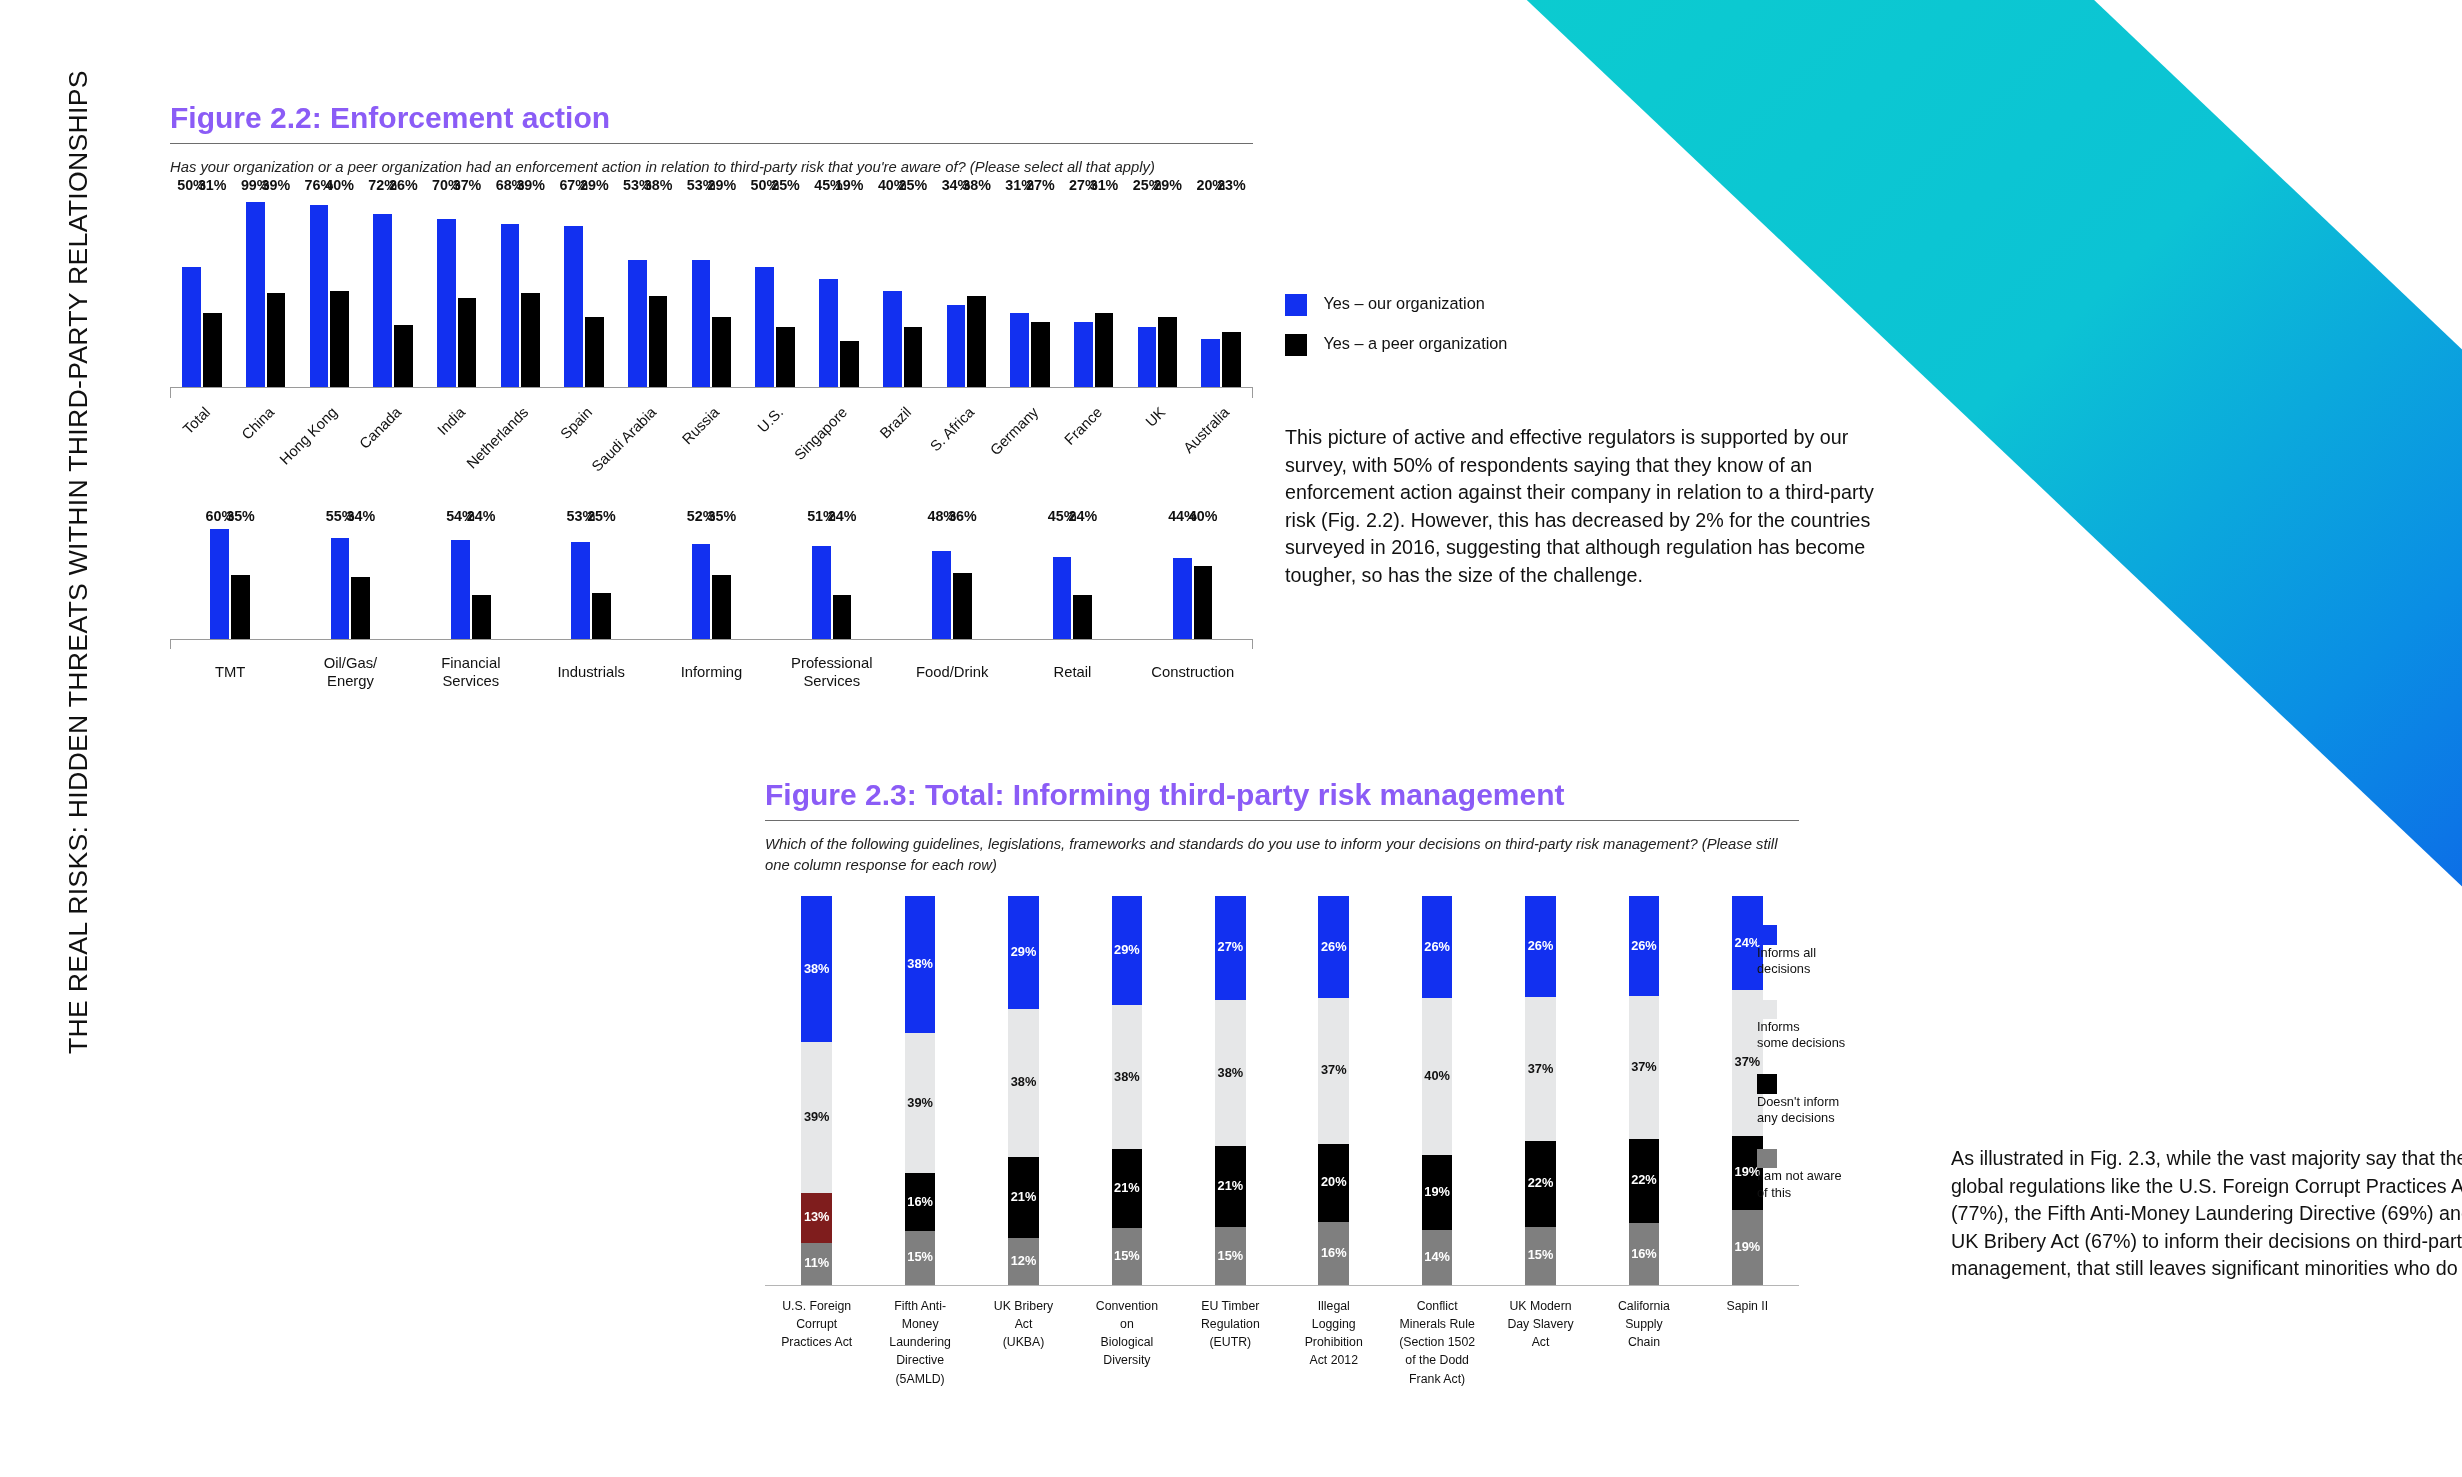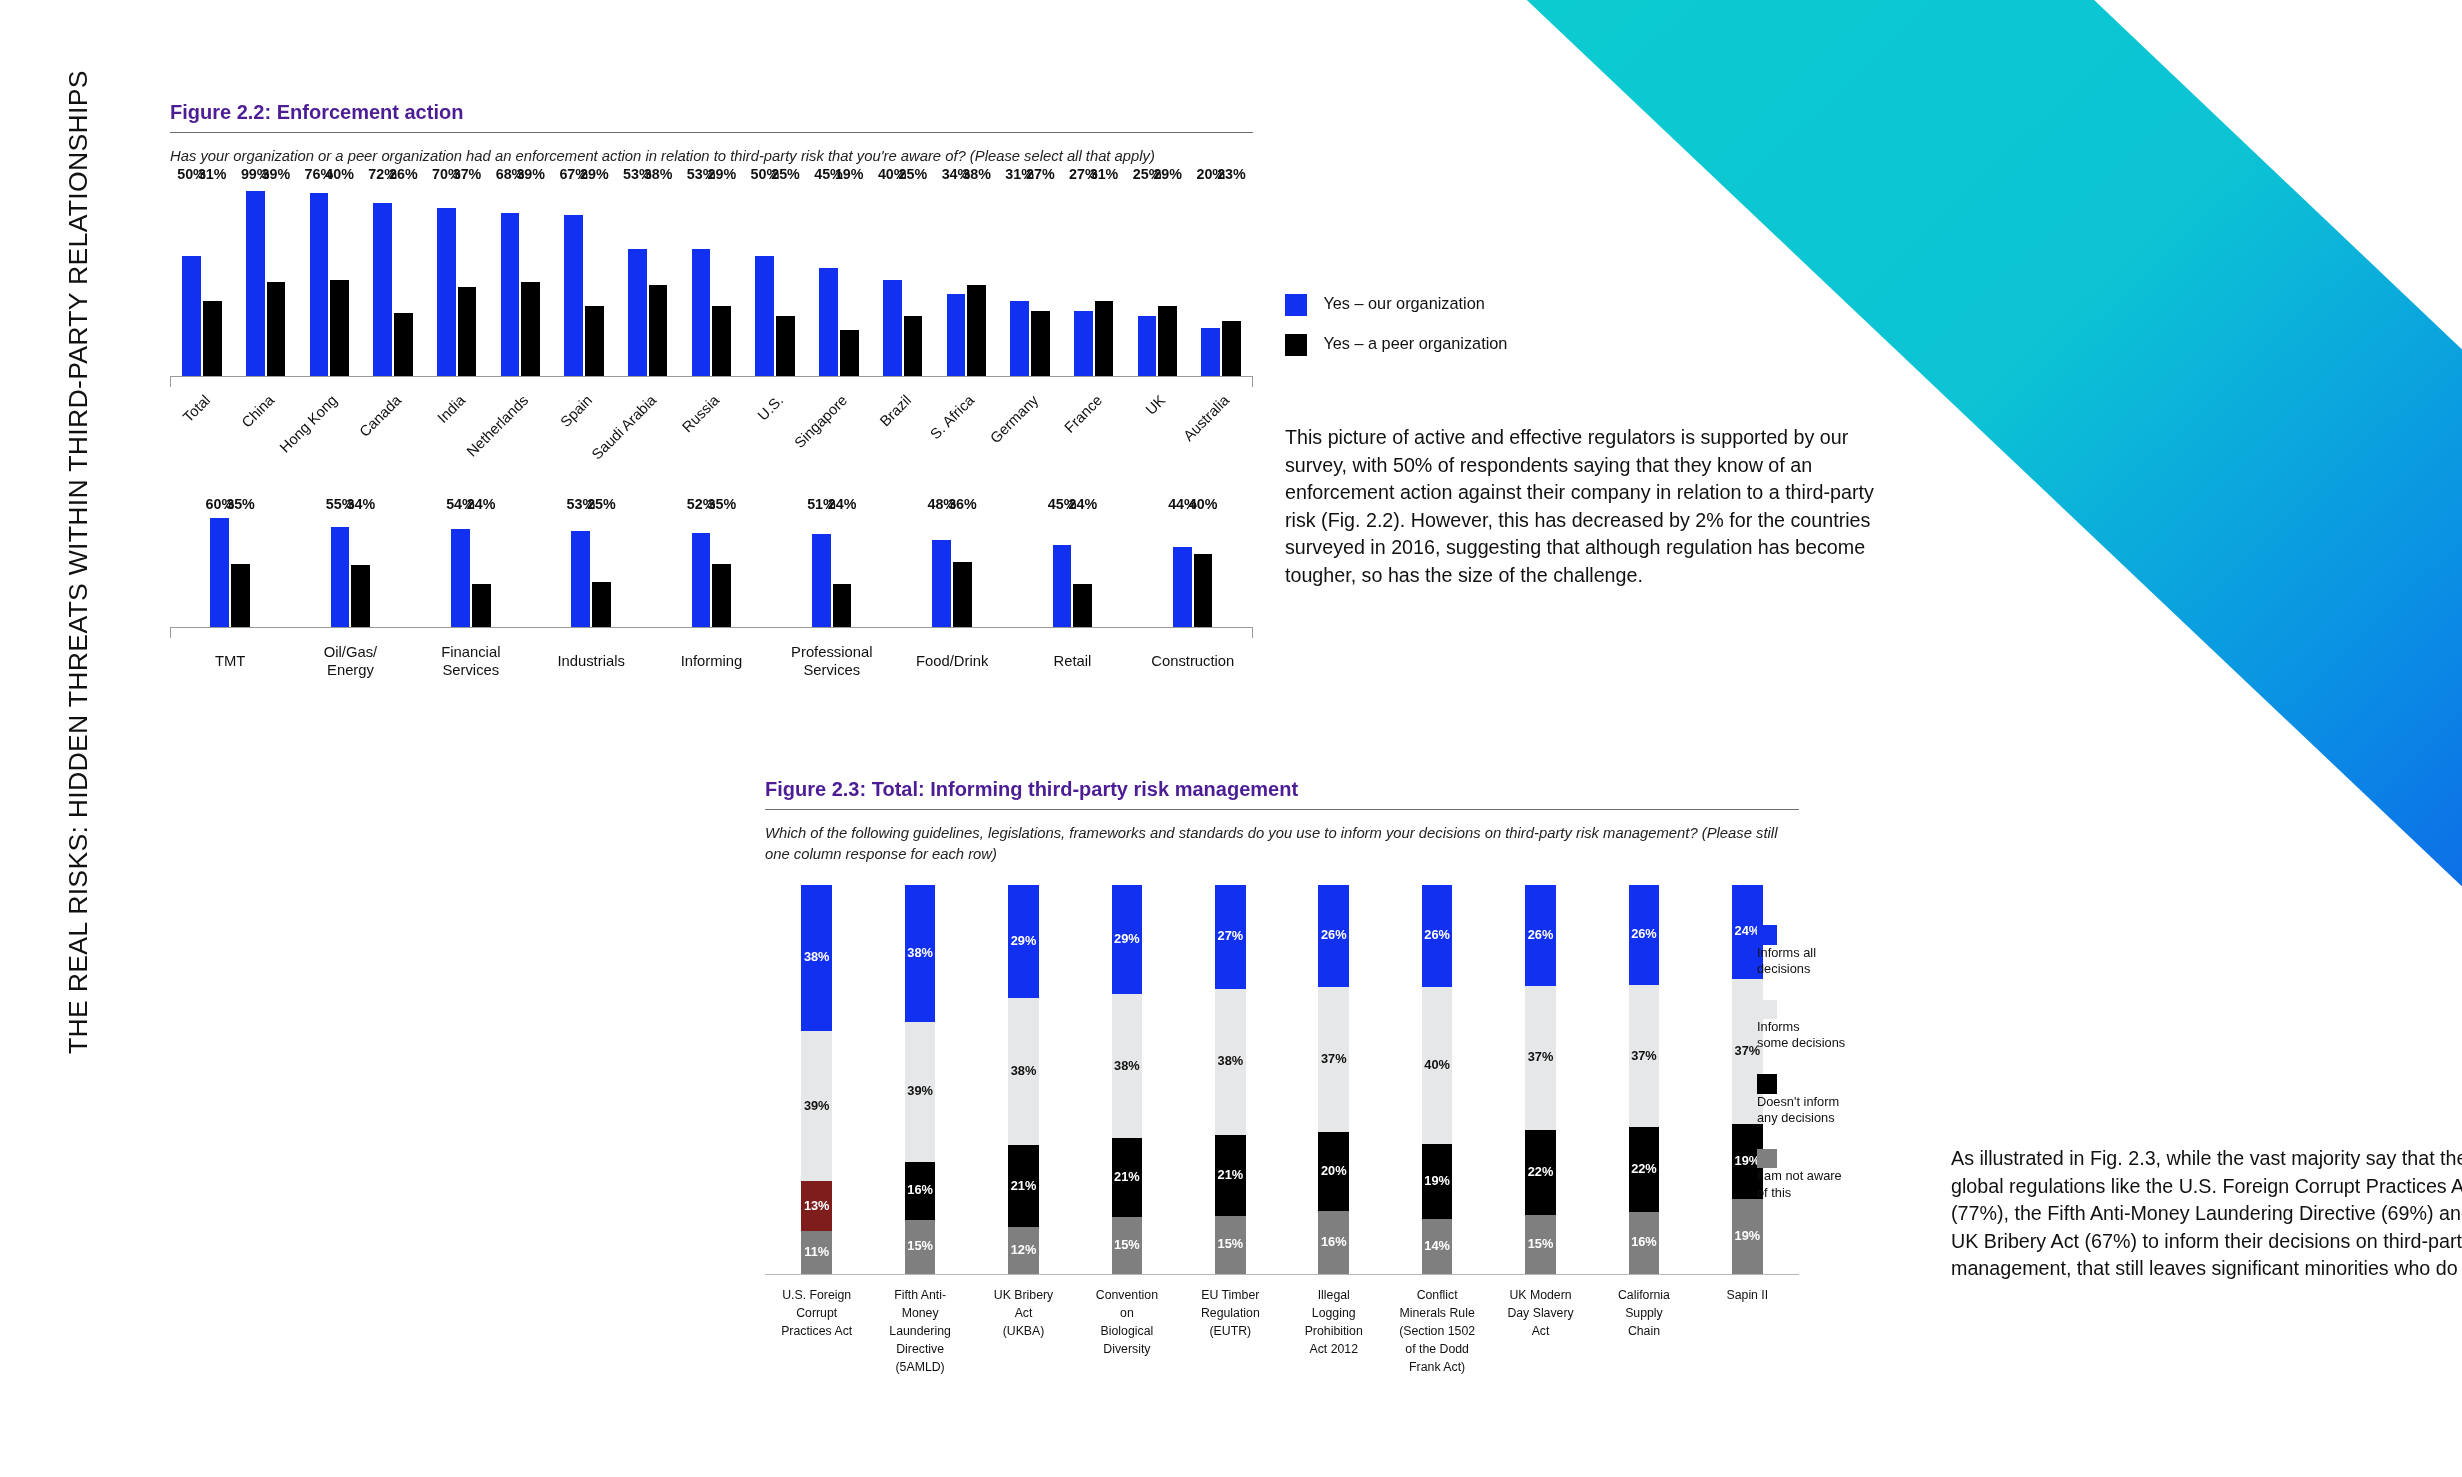--- a/index.html
+++ b/index.html
@@ -37,22 +37,22 @@
     transform: rotate(-90deg) translate(-980px, 0px);
     white-space: nowrap;
     font-size: 26.6px;
     font-weight: 400;
     letter-spacing: 0.3px;
     color: #111;
   }
 
   
   .fig-title {
-    font-size: 20px;
-    color: #4c1d95;
+    font-size: 30px;
+    color: #8b5cf6;
     line-height: 1.12;
   }
   .fig-title b { font-weight: 700; }
   .fig-rule {
     border: none;
     border-top: 1px solid #6d6d6d;
     margin: 8.9px 0 0 0;
   }
   .fig-question {
     font-style: italic;

